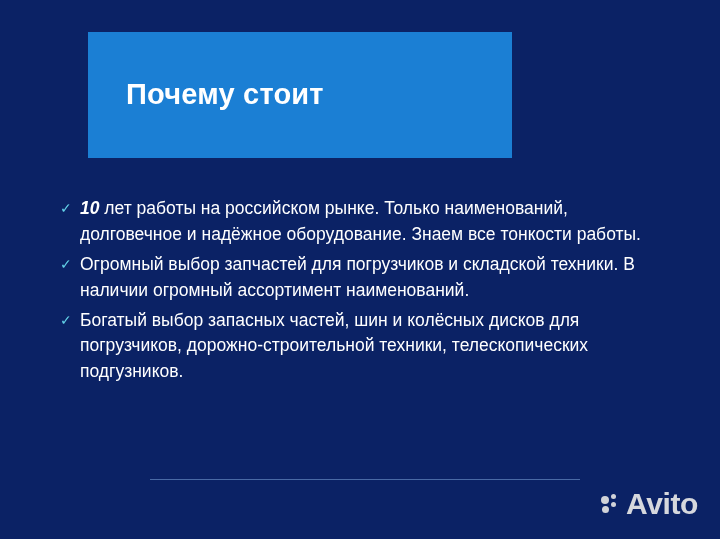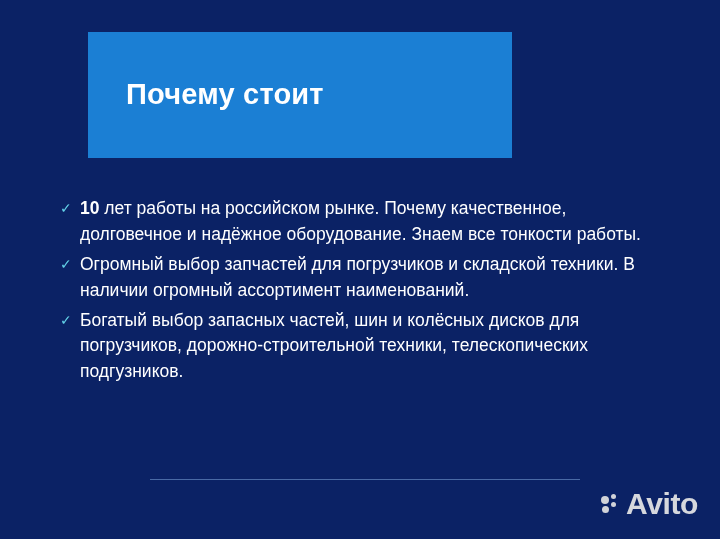--- a/index.html
+++ b/index.html
@@ -61,20 +61,21 @@
     line-height: 1;
   }
   .bullet-text {
     color: #ffffff;
     font-size: 17.5px;
     line-height: 1.48;
     max-width: 580px;
   }
   .bullet-text .lead {
     font-weight: bold;
+    font-style: italic;
   }
   .divider {
     position: absolute;
     left: 150px;
     top: 479px;
     width: 430px;
     height: 1px;
     background: #4a6aa5;
   }
   .watermark {
@@ -113,21 +114,21 @@
 <div class="slide">
 
   <div class="title-box">
     <div class="title-line">Почему стоит</div>
   </div>
 
   <div class="bullets">
 
     <div class="bullet-row">
       <div class="check-icon">✓</div>
-      <div class="bullet-text"><span class="lead">10</span><span> лет работы на российском рынке. Почему качественное, долговечное и надёжное оборудование. Знаем все тонкости работы.</span></div>
+      <div class="bullet-text"><span class="lead">10</span><span> лет работы на российском рынке. Только наименований, долговечное и надёжное оборудование. Знаем все тонкости работы.</span></div>
     </div>
 
     <div class="bullet-row">
       <div class="check-icon">✓</div>
       <div class="bullet-text"><span>Огромный выбор запчастей для погрузчиков и складской техники. В наличии огромный ассортимент наименований.</span></div>
     </div>
 
     <div class="bullet-row">
       <div class="check-icon">✓</div>
       <div class="bullet-text"><span>Богатый выбор запасных частей, шин и колёсных дисков для погрузчиков, дорожно-строительной техники, телескопических подгузников.</span></div>

